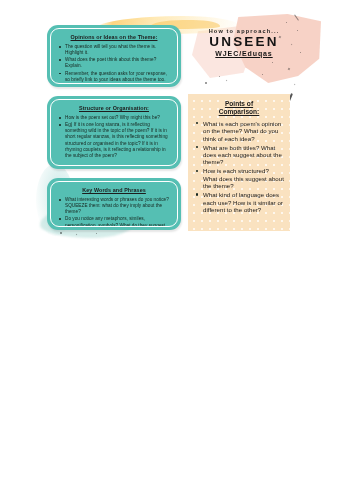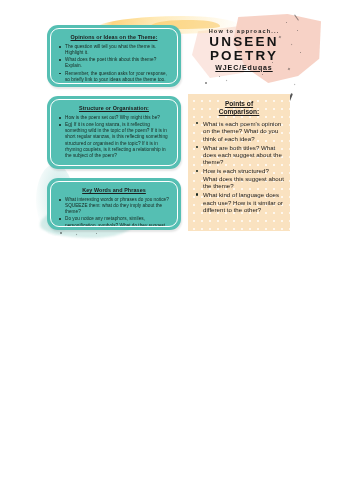--- a/index.html
+++ b/index.html
@@ -259,21 +259,20 @@
   <div class="speck-sq" style="left:294px;top:84px;width:1.3px;height:1.3px;transform:rotate(55deg);"></div>
   <div class="speck" style="left:60px;top:232px;width:1.6px;height:1.6px;"></div>
   <div class="speck-sq" style="left:76px;top:234px;width:1.2px;height:1.2px;transform:rotate(25deg);"></div>
   <div class="speck" style="left:96px;top:233px;width:1.1px;height:1.1px;"></div>
   <div class="swoosh" style="left:289px;top:93px;width:1.6px;height:11px;transform:rotate(22deg);border-radius:1px;"></div>
   <div class="swoosh" style="left:296px;top:14px;width:1.2px;height:7px;transform:rotate(-35deg);border-radius:1px;opacity:0.5;"></div>
 
   <div id="heading">
     <div class="how-to">How to approach...</div>
     <div class="big-word">UNSEEN</div>
-    <div class="big-word">POETRY</div>
     <div class="sub-exam">WJEC/Eduqas</div>
   </div>
 
   <div class="teal-card" id="card-opinions">
     <div class="teal-inner">
       <div class="card-title">Opinions or Ideas on the Theme:</div>
       <ul class="bullets">
         <li>The question will tell you what the theme is. Highlight it.</li>
         <li>What does the poet think about this theme? Explain.</li>
         <li>Remember, the question asks for your response, so briefly link to your ideas about the theme too.</li>

